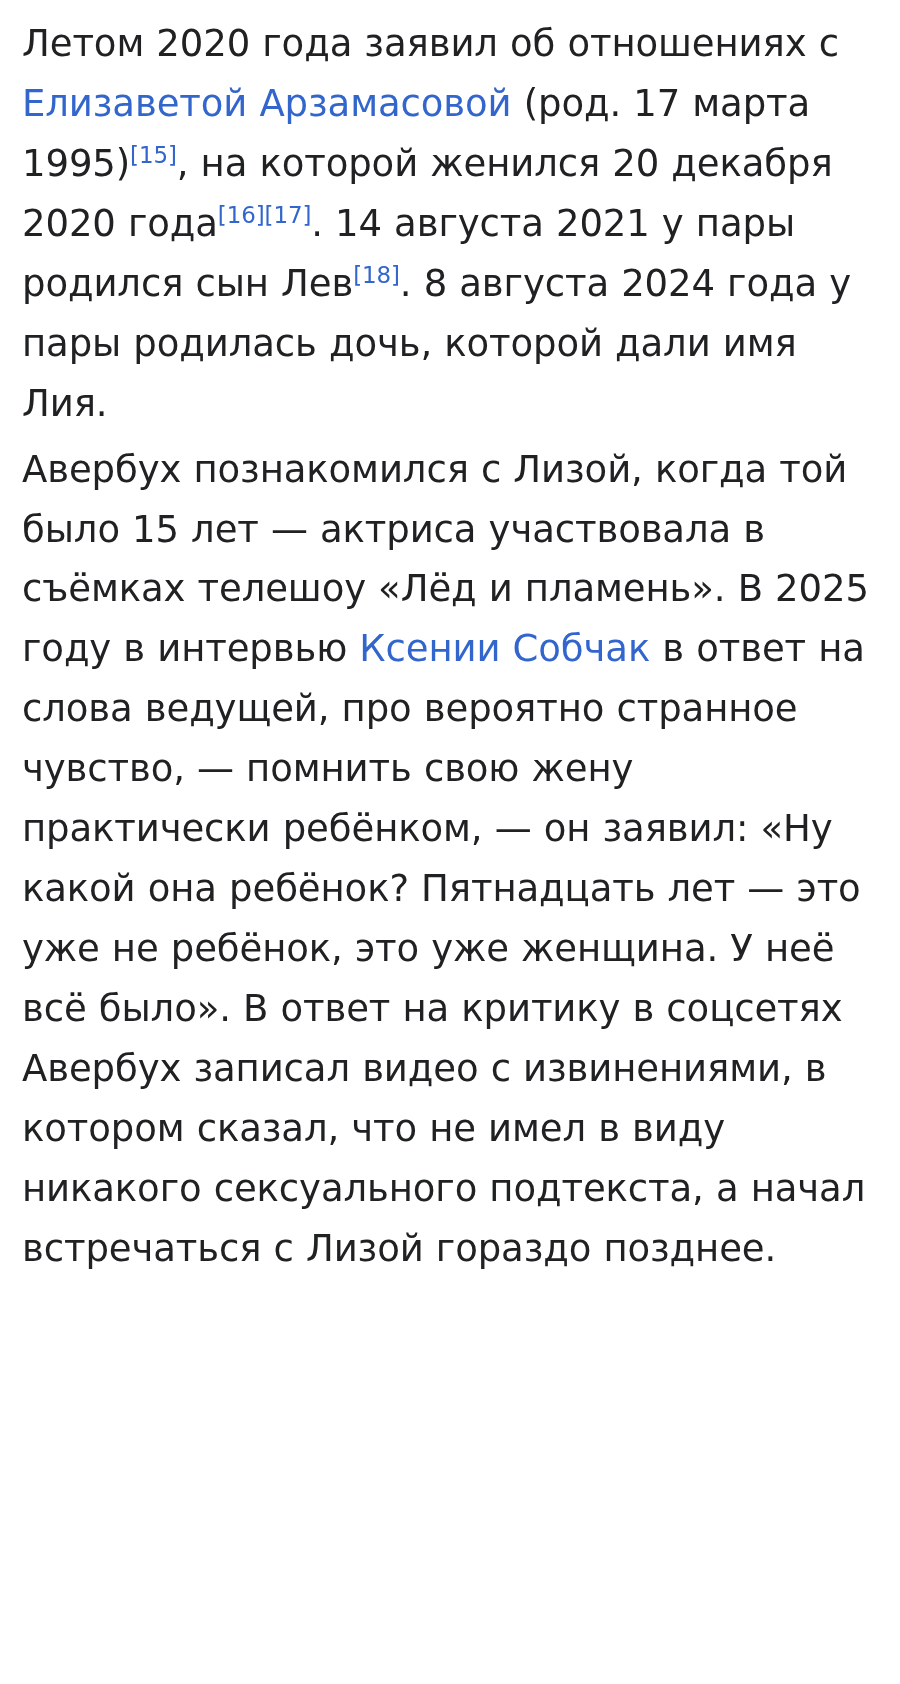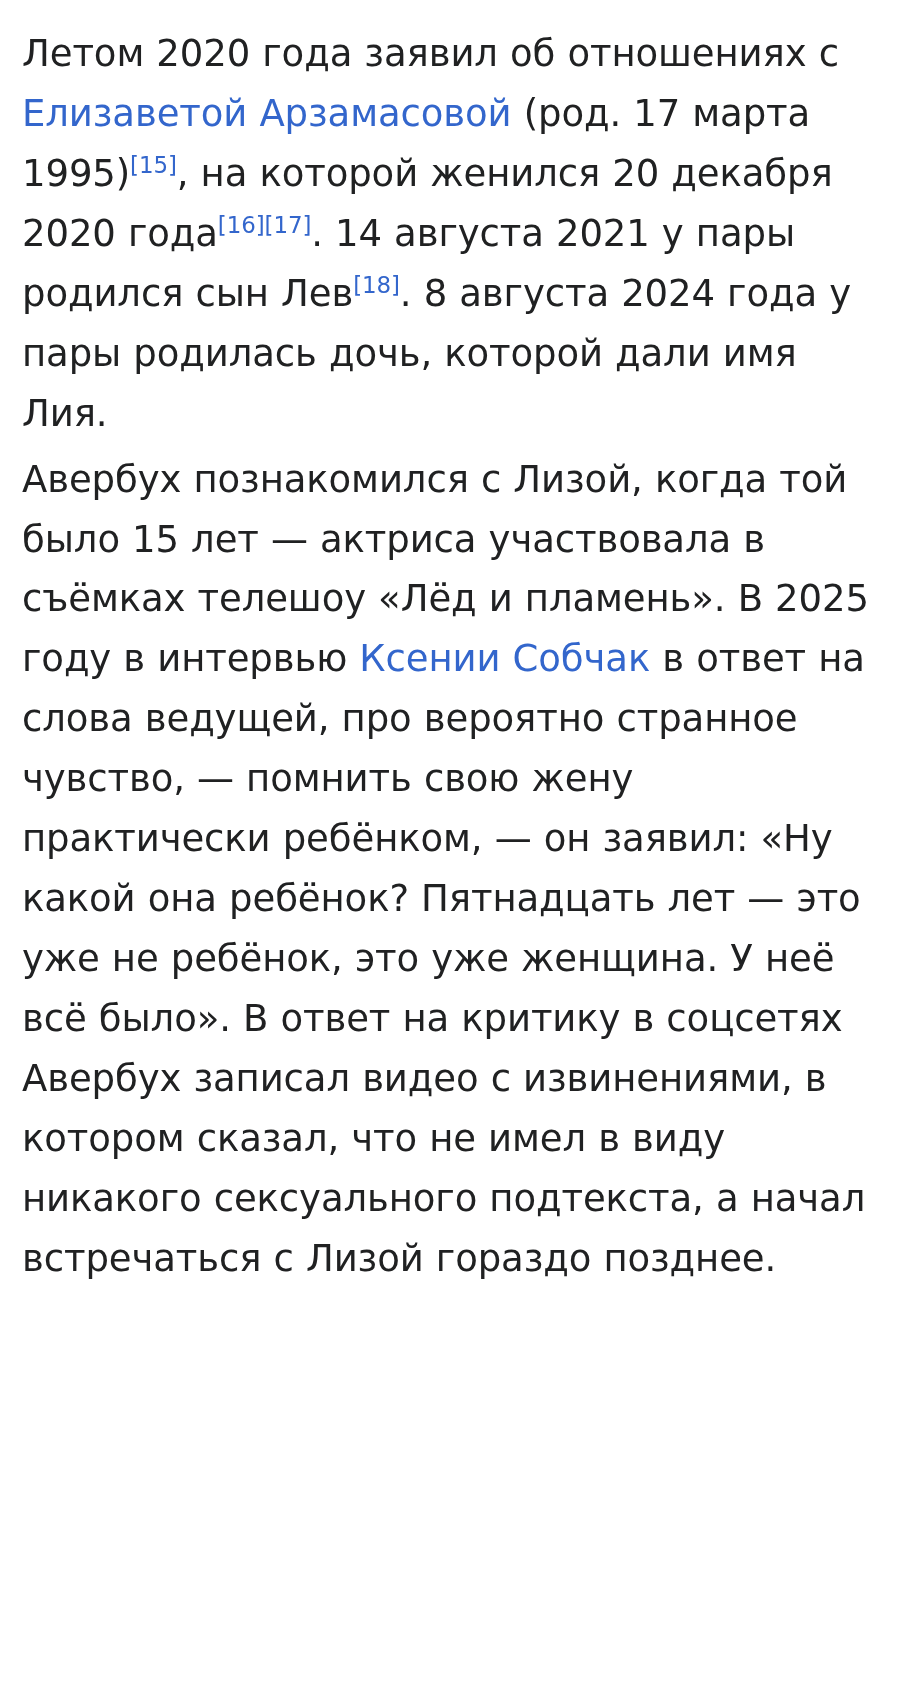--- a/index.html
+++ b/index.html
@@ -7,21 +7,21 @@
     padding: 0;
     background: #ffffff;
   }
   body {
     width: 900px;
     min-height: 1684px;
     font-family: "DejaVu Sans", sans-serif;
     color: #202122;
   }
   .article {
-    padding: 24px 22px 0 22px;
+    padding: 14px 22px 0 22px;
     box-sizing: border-box;
     width: 900px;
   }
   p.para {
     margin: 0 0 6px 0;
     font-size: 37px;
     line-height: 1.62;
     letter-spacing: -0.1px;
     word-spacing: 0.5px;
     text-align: left;

